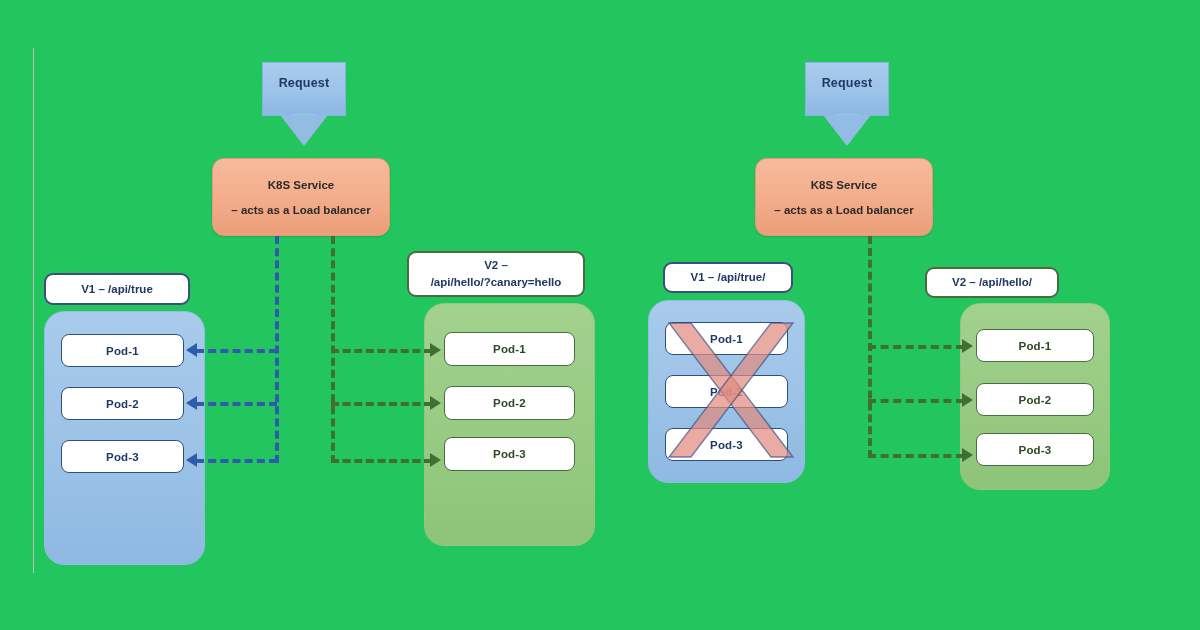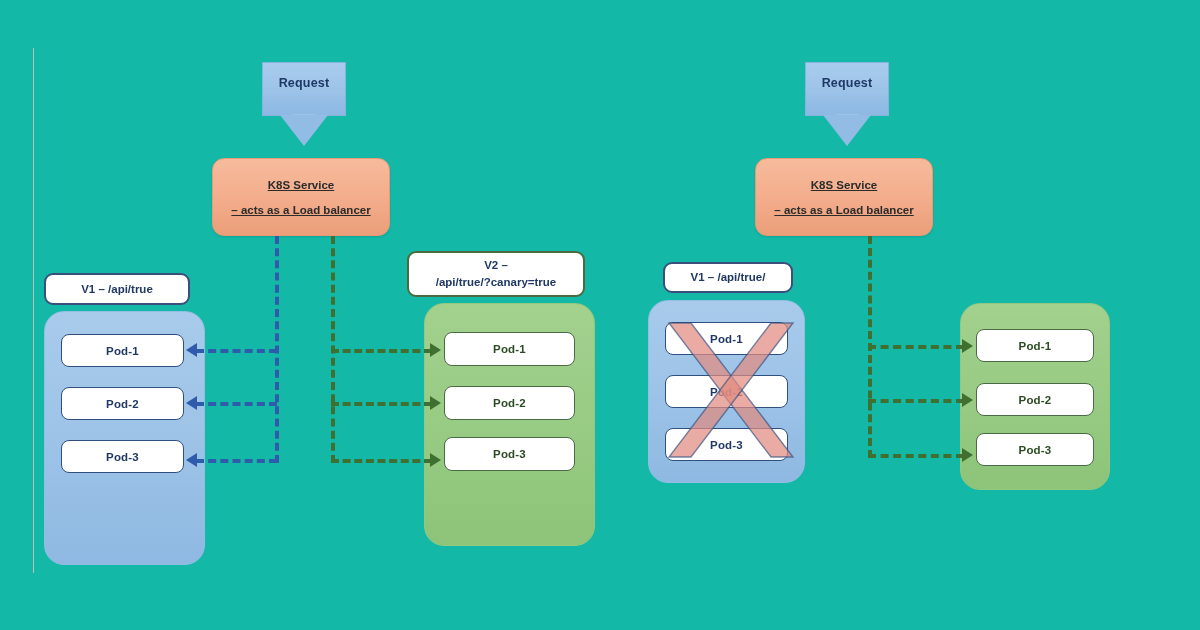--- a/index.html
+++ b/index.html
@@ -7,21 +7,21 @@
     padding: 0;
     background: #ffffff;
   }
   body {
     font-family: "Liberation Sans", sans-serif;
   }
   #canvas {
     position: relative;
     width: 1200px;
     height: 630px;
-    background: #14b8a6;
+    background: #22c55e;
     overflow: hidden;
   }
 
   
   .left-rule {
     position: absolute;
     left: 33px;
     top: 48px;
     width: 1px;
     height: 525px;
@@ -87,21 +87,20 @@
     justify-content: center;
     gap: 13px;
     box-shadow: 0 1px 2px rgba(0,0,0,.12);
   }
   .svc-box .l1, .svc-box .l2 {
     font-size: 11.5px;
     font-weight: bold;
     color: #2b2b2b;
     text-align: center;
     white-space: nowrap;
-    text-decoration: underline;
   }
 
   
   .ver-pill {
     position: absolute;
     border-radius: 9px;
     background: #ffffff;
     box-sizing: border-box;
     display: flex;
     flex-direction: column;
@@ -193,21 +192,21 @@
     <span>V1 – /api/true</span>
   </div>
 
   <div class="pod-group blue" style="left:44px; top:311px; width:161px; height:254px;"></div>
   <div class="pod blue" style="left:61px; top:334px; width:123px; height:33px;">Pod-1</div>
   <div class="pod blue" style="left:61px; top:387px; width:123px; height:33px;">Pod-2</div>
   <div class="pod blue" style="left:61px; top:440px; width:123px; height:33px;">Pod-3</div>
 
   <div class="ver-pill green" style="left:407px; top:251px; width:178px; height:46px;">
     <span>V2 –</span>
-    <span>/api/true/?canary=true</span>
+    <span>/api/hello/?canary=hello</span>
   </div>
 
   <div class="pod-group green" style="left:424px; top:303px; width:171px; height:243px;"></div>
   <div class="pod green" style="left:444px; top:332px; width:131px; height:34px;">Pod-1</div>
   <div class="pod green" style="left:444px; top:386px; width:131px; height:34px;">Pod-2</div>
   <div class="pod green" style="left:444px; top:437px; width:131px; height:34px;">Pod-3</div>
 
   <div class="seg v-blue" style="left:275px; top:236px; height:227px;"></div>
   <div class="seg h-blue" style="left:196px; top:349px; width:81px;"></div>
   <div class="tip left-blue" style="left:186px; top:343px;"></div>
@@ -247,20 +246,23 @@
 
   <div class="x-overlay" style="left:665px; top:317px;">
     <svg width="132" height="152" viewBox="0 0 132 152">
       <g fill="#e08b80" fill-opacity="0.72" stroke="#2f4f7f" stroke-width="1.4" stroke-opacity="0.65">
         <polygon points="4,6 26,6 128,140 106,140"></polygon>
         <polygon points="128,6 106,6 4,140 26,140"></polygon>
       </g>
     </svg>
   </div>
 
+  <div class="ver-pill green" style="left:925px; top:267px; width:134px; height:31px;">
+    <span>V2 – /api/hello/</span>
+  </div>
 
   <div class="pod-group green" style="left:960px; top:303px; width:150px; height:187px;"></div>
   <div class="pod green" style="left:976px; top:329px; width:118px; height:33px;">Pod-1</div>
   <div class="pod green" style="left:976px; top:383px; width:118px; height:33px;">Pod-2</div>
   <div class="pod green" style="left:976px; top:433px; width:118px; height:33px;">Pod-3</div>
 
   <div class="seg v-green" style="left:868px; top:236px; height:222px;"></div>
   <div class="seg h-green" style="left:868px; top:345px; width:96px;"></div>
   <div class="tip right-green" style="left:962px; top:339px;"></div>
   <div class="seg h-green" style="left:868px; top:399px; width:96px;"></div>

